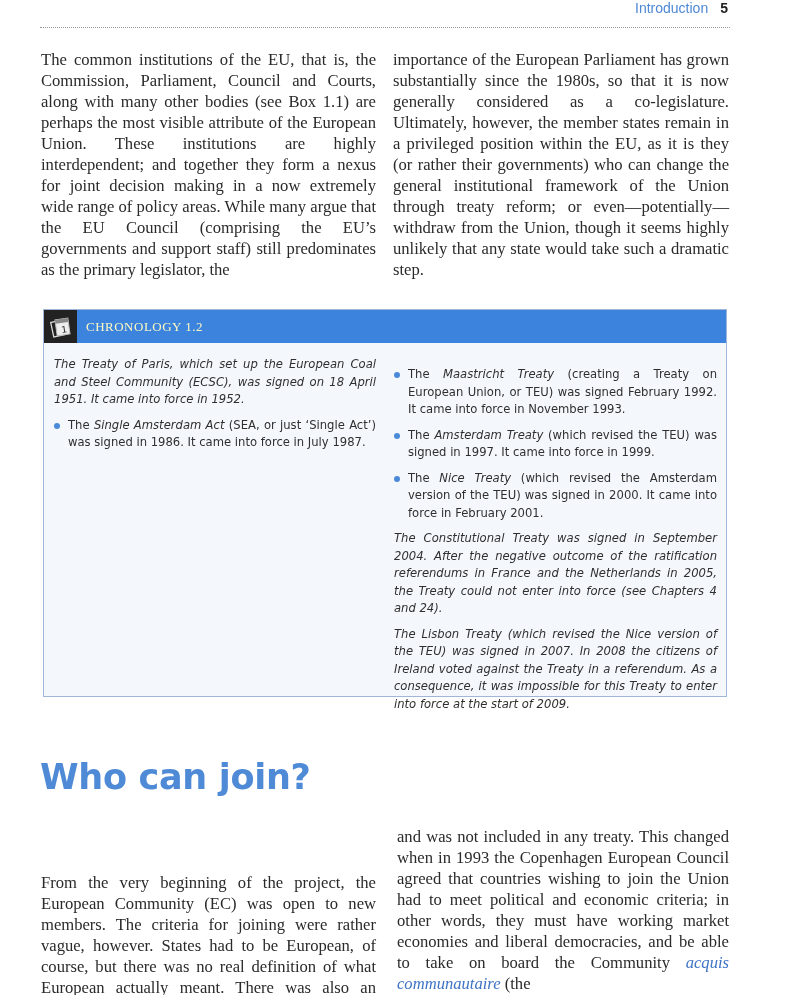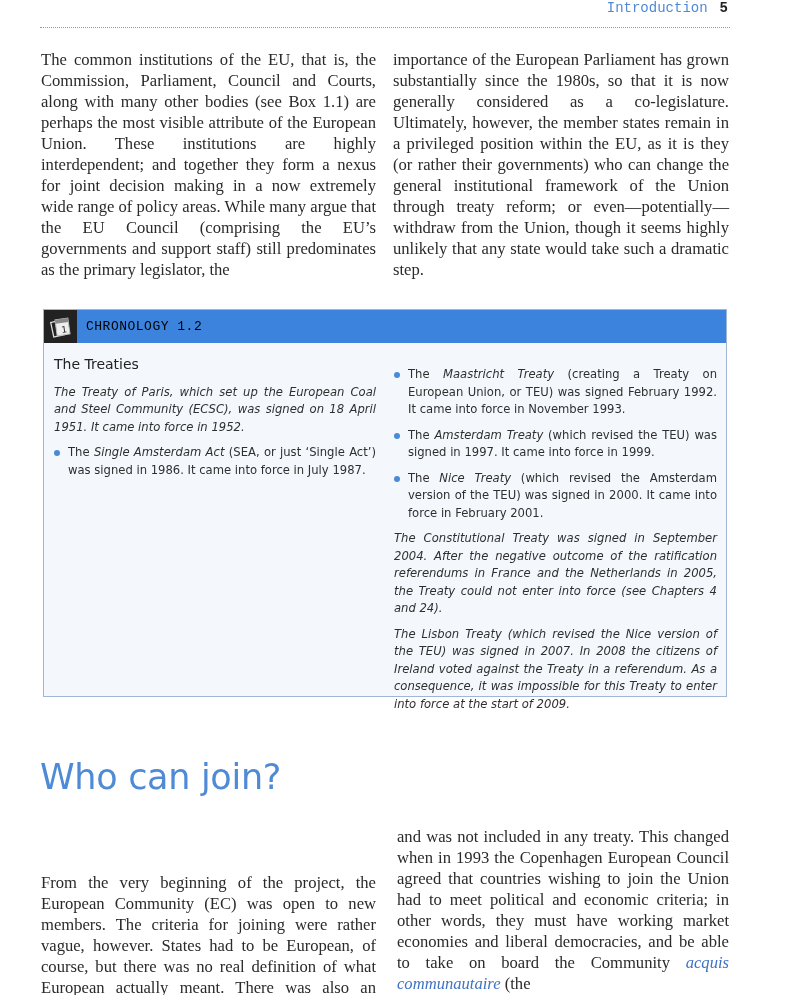--- a/index.html
+++ b/index.html
@@ -3,21 +3,21 @@
 <meta charset="utf-8">
 <style>
   html, body { margin: 0; padding: 0; }
   body {
     width: 800px; height: 995px; overflow: hidden; background: #ffffff;
     position: relative; color: #2a2a2a;
   }
   .running-head {
     position: absolute; top: 0; left: 40px; width: 688px; height: 22px;
     text-align: right;
-    font-family: Liberation Mono, monospace; font-size: 14px;
+    font-family: Liberation Sans, sans-serif; font-size: 14px;
   }
   .running-head .section { color: #4e88d6; margin-right: 12px; }
   .running-head .pagenum { color: #222; font-weight: bold; }
   .head-rule {
     position: absolute; top: 27px; left: 40px; width: 690px;
     border-top: 1px dotted #9a9a9a;
   }
   .col {
     position: absolute; font-family: Liberation Serif, serif;
     font-size: 16.6px; line-height: 21px; text-align: justify; color: #2a2a2a;
@@ -33,21 +33,21 @@
   .box-header {
     position: absolute; top: 0; left: 0; right: 0; height: 33px;
     background: #3c83dd;
   }
   .box-icon {
     position: absolute; top: 0; left: 0; width: 33px; height: 33px; background: #222;
     display: flex; align-items: center; justify-content: center;
   }
   .box-title {
     position: absolute; top: 0; left: 42px; line-height: 33px;
-    color: #000000; font-family: Liberation Mono, monospace; font-size: 13px;
+    color: #fef9c3; font-family: Liberation Serif, serif; font-size: 13px;
     letter-spacing: 0.5px;
   }
   .box-col {
     position: absolute; font-family: "DejaVu Sans", sans-serif;
     font-size: 11.6px; line-height: 17.5px; color: #2f2f2f; text-align: justify;
   }
   .box-left { top: 46px; left: 10px; width: 322px; }
   .box-right { top: 46px; left: 350px; width: 323px; }
   .box-sub {
     font-family: "DejaVu Sans", sans-serif; font-size: 14px; color: #222;
@@ -56,21 +56,21 @@
   .box-col p { margin: 0 0 8px 0; font-style: italic; }
   .bullet { position: relative; padding-left: 14px; margin: 0 0 8px 0; }
   .bullet::before {
     content: ""; position: absolute; left: 0; top: 6px; width: 6px; height: 6px;
     border-radius: 50%; background: #4a8ad8;
   }
   .box-right .bullet:first-child { margin-top: 10px; }
 
   .section-heading {
     position: absolute; top: 757px; left: 40px;
-    font-family: "DejaVu Sans", sans-serif; font-size: 35px; font-weight: normal;
+    font-family: "DejaVu Sans", sans-serif; font-size: 35px; font-weight: bold;
     color: #4e8ad6; margin: 0; letter-spacing: -0.3px;
   }
   .join-left { top: 872px; left: 41px; width: 335px; }
   .join-right { top: 826px; left: 397px; width: 332px; }
   .term { color: #3e73c4; font-style: italic; }
 </style>
 </head>
 <body>
 
 <div class="running-head">
@@ -92,21 +92,20 @@
         <rect x="2" y="6" width="13" height="15" fill="none" stroke="#ddd" stroke-width="1.3" transform="rotate(-12 8 13)"></rect>
         <rect x="6" y="4" width="13" height="16" fill="#eee" stroke="#bbb" stroke-width="1" transform="rotate(-8 12 12)"></rect>
         <rect x="6" y="4" width="13" height="4" fill="#888" transform="rotate(-8 12 12)"></rect>
         <text x="11" y="18" font-size="9" font-family="DejaVu Sans, sans-serif" fill="#222" transform="rotate(-8 12 12)">1</text>
       </svg>
     </div>
     <div class="box-title">CHRONOLOGY 1.2</div>
   </div>
 
   <div class="box-col box-left">
-    <h3 class="box-sub">The Treaties</h3>
     <p>The Treaty of Paris, which set up the European Coal and Steel Community (ECSC), was signed on 18 April 1951. It came into force in 1952.</p>
     <div class="bullet"><span>The </span><em>Single Amsterdam Act</em><span> (SEA, or just ‘Single Act’) was signed in 1986. It came into force in July 1987.</span></div>
   </div>
 
   <div class="box-col box-right">
     <div class="bullet"><span>The </span><em>Maastricht Treaty</em><span> (creating a Treaty on European Union, or TEU) was signed February 1992. It came into force in November 1993.</span></div>
     <div class="bullet"><span>The </span><em>Amsterdam Treaty</em><span> (which revised the TEU) was signed in 1997. It came into force in 1999.</span></div>
     <div class="bullet"><span>The </span><em>Nice Treaty</em><span> (which revised the Amsterdam version of the TEU) was signed in 2000. It came into force in February 2001.</span></div>
     <p>The Constitutional Treaty was signed in September 2004. After the negative outcome of the ratification referendums in France and the Netherlands in 2005, the Treaty could not enter into force (see Chapters 4 and 24).</p>
     <p>The Lisbon Treaty (which revised the Nice version of the TEU) was signed in 2007. In 2008 the citizens of Ireland voted against the Treaty in a referendum. As a consequence, it was impossible for this Treaty to enter into force at the start of 2009.</p>

